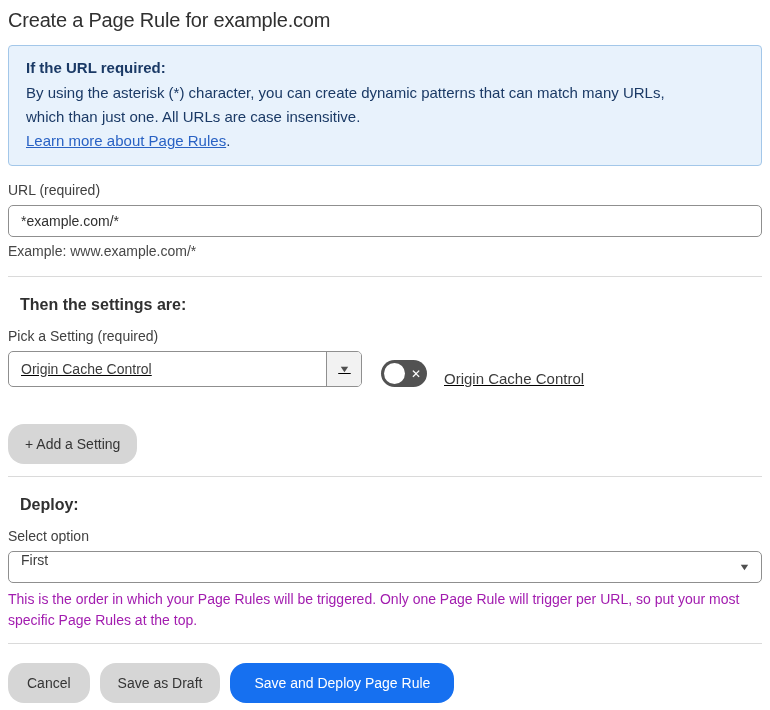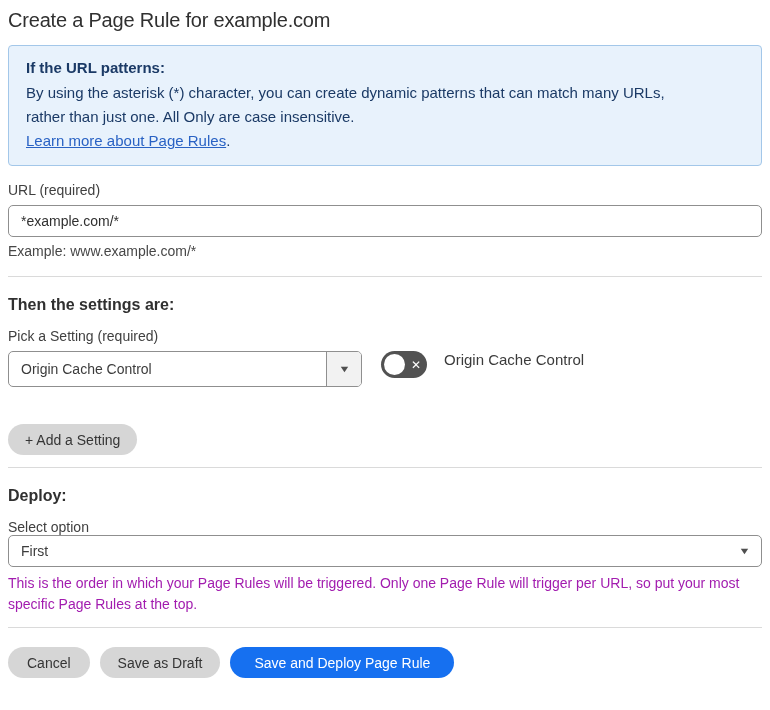--- a/index.html
+++ b/index.html
@@ -78,32 +78,33 @@
     font-size: 14px;
     line-height: 17px;
     color: #474747;
   }
   .divider {
     border: none;
     border-top: 1px solid #dadada;
     margin: 16px 0 0 0;
   }
   .section-heading {
-    margin: 18px 0 0 0;
+    margin: 18px 0 0 12px;
     font-size: 16px;
     line-height: 20px;
     font-weight: 700;
     color: #303030;
   }
   .field-label.tight { margin-top: 13px; }
   
   .setting-row {
     margin-top: 7px;
     display: flex;
-    align-items: flex-start;
+    align-items: flex-end;
+    text-decoration: underline;
   }
   .select {
     box-sizing: border-box;
     background: #ffffff;
     border: 1px solid #8f8f8f;
     border-radius: 5px;
     font-size: 14px;
     color: #3c3c3c;
     cursor: pointer;
   }
@@ -164,21 +165,21 @@
     line-height: 1;
   }
   .toggle-label {
     margin-left: 17px;
     font-size: 15px;
     color: #3b3b3b;
   }
   
   .btn {
     border: none;
-    height: 31px;
+    height: 40px;
     border-radius: 16px;
     font-family: "Liberation Sans", sans-serif;
     font-size: 14px;
     cursor: pointer;
     display: inline-flex;
     align-items: center;
     justify-content: center;
   }
   .btn-gray {
     background: var(--button-gray-bg, #d6d6d6);
@@ -189,24 +190,25 @@
     color: #ffffff;
   }
   .add-setting-btn {
     margin-top: 37px;
     padding: 0 17px;
   }
   .divider.d2 { margin-top: 12px; }
   
   .order-select {
     position: relative;
+    margin-top: 7px;
     width: 100%;
     height: 32px;
     display: flex;
-    align-items: center;
+    align-items: flex-start;
   }
   .order-select .select-text { padding: 0 12px; }
   .order-select .caret {
     position: absolute;
     right: 12px;
     top: 50%;
     transform: translateY(-50%) scaleX(1.4);
   }
   .help-text {
     margin-top: 6px;
@@ -227,22 +229,22 @@
   .save-deploy-btn { padding: 0 24px; }
 </style>
 </head>
 <body>
 
 <div class="page">
 
   <h1 class="page-title">Create a Page Rule for example.com</h1>
 
   <div class="info-box">
-    <div class="info-heading">If the URL patterns:</div>
-    <div class="info-body">By using the asterisk (*) character, you can create dynamic patterns that can match many URLs, rather than just one. All Only are case insensitive.</div>
+    <div class="info-heading">If the URL required:</div>
+    <div class="info-body">By using the asterisk (*) character, you can create dynamic patterns that can match many URLs, which than just one. All URLs are case insensitive.</div>
     <div class="info-link-line"><a class="info-link">Learn more about Page Rules</a><span>.</span></div>
   </div>
 
   <div class="field-label">URL (required)</div>
   <input class="url-input" type="text" value="*example.com/*" style="">
   <div class="hint">Example: www.example.com/*</div>
 
   <hr class="divider">
 
   <h2 class="section-heading">Then the settings are:</h2>

